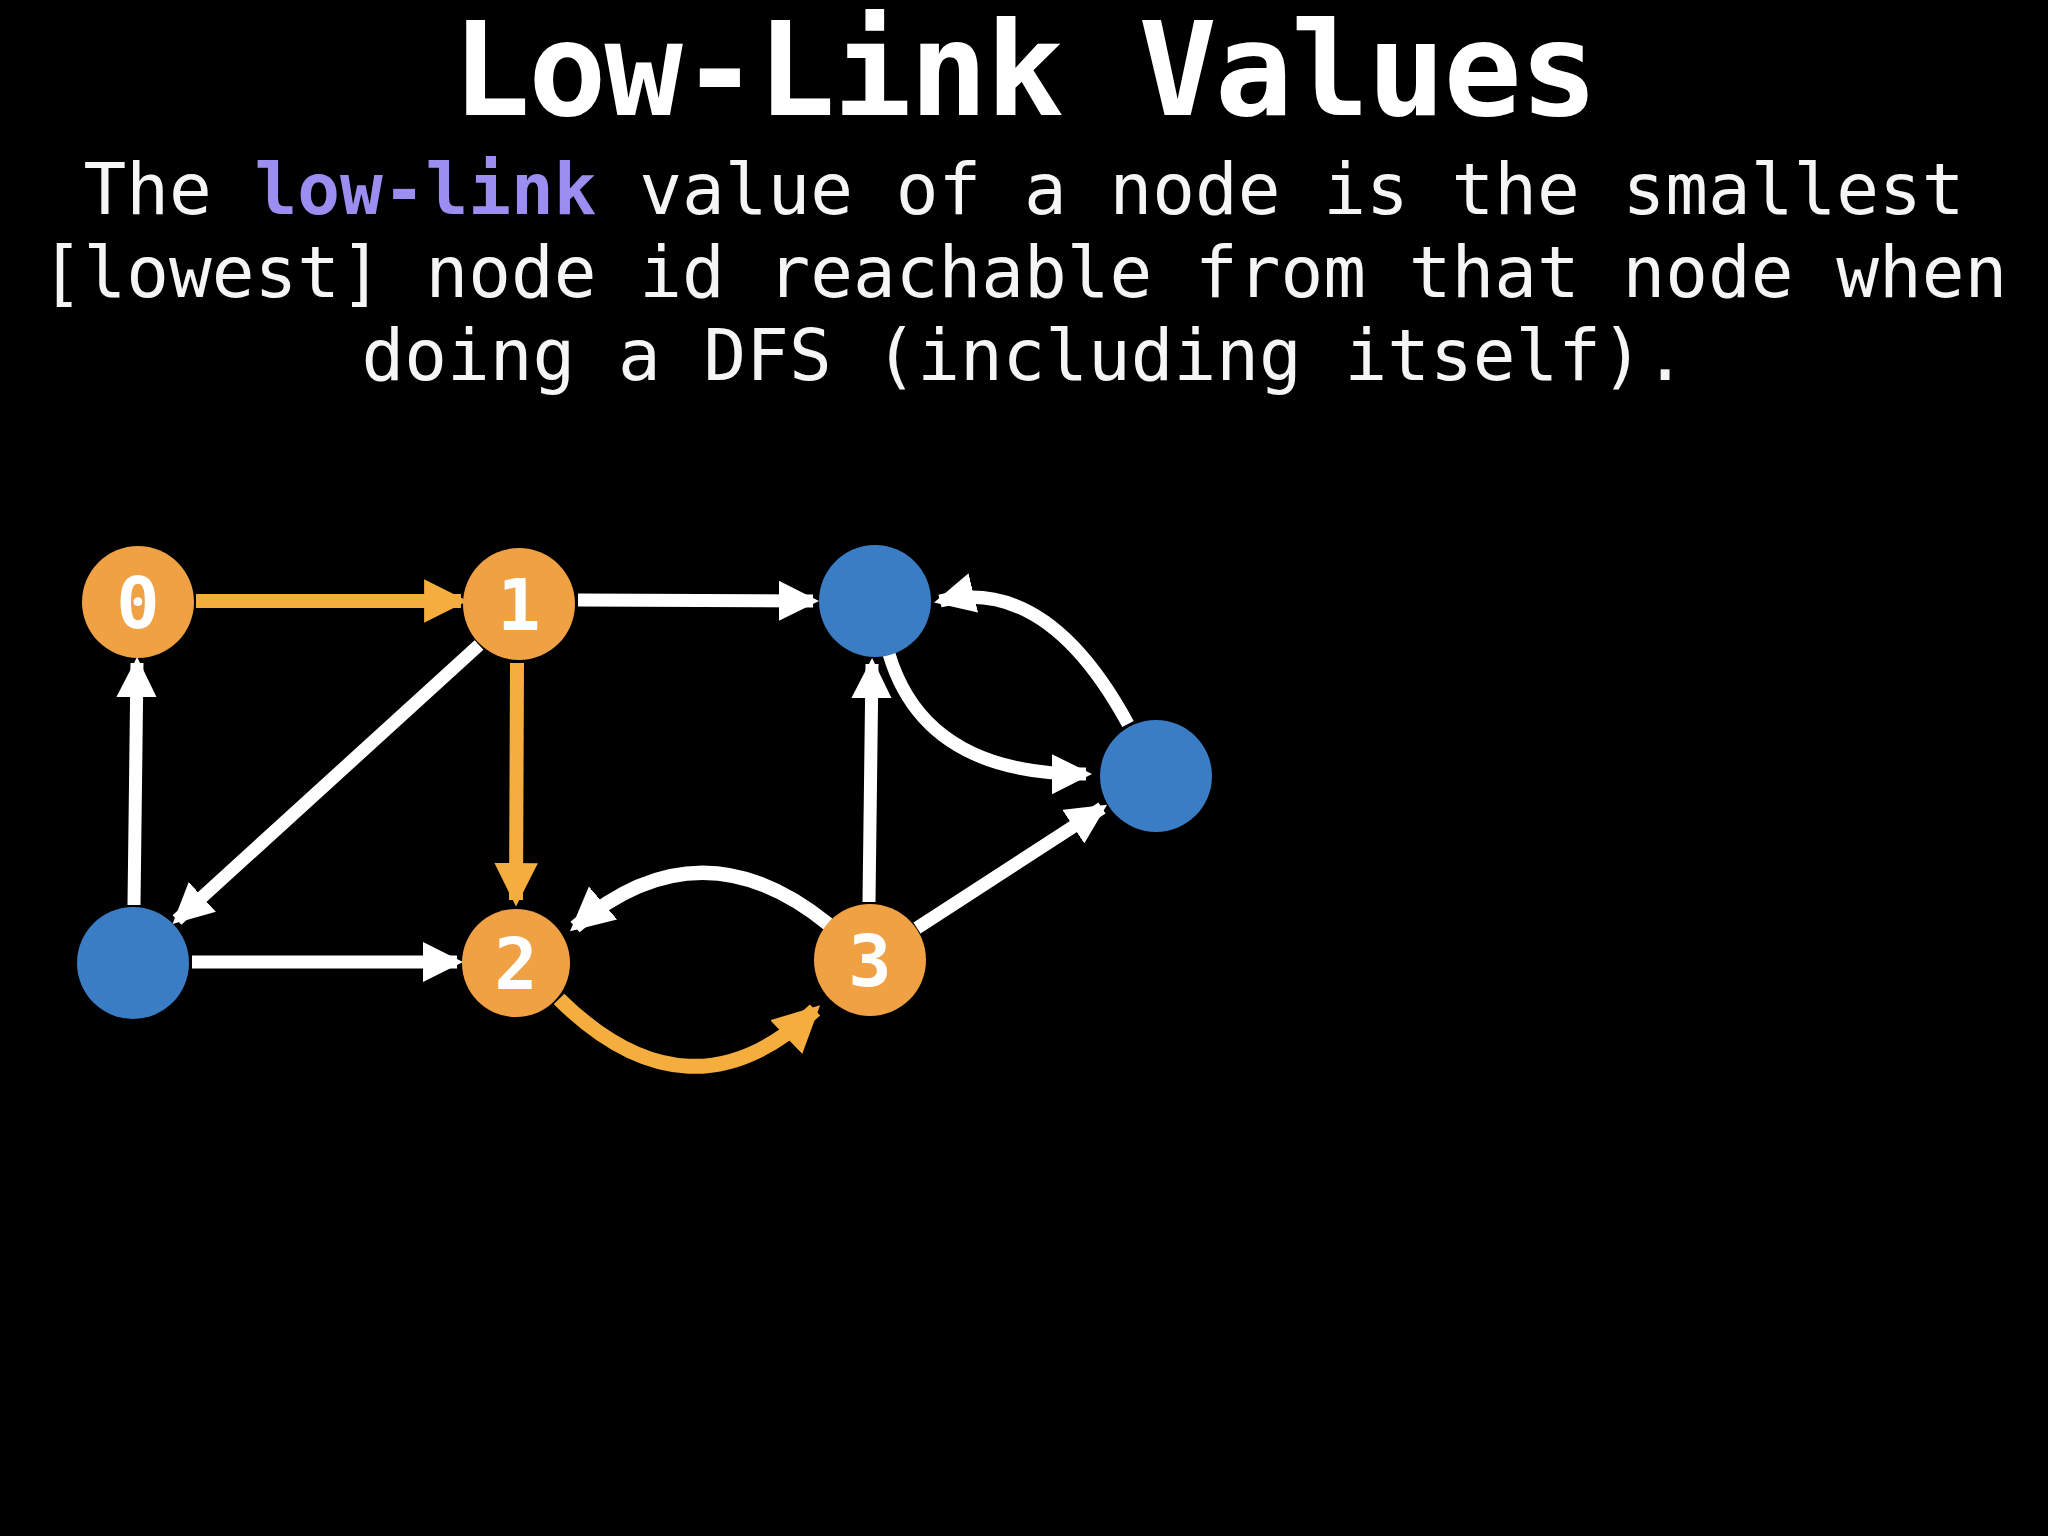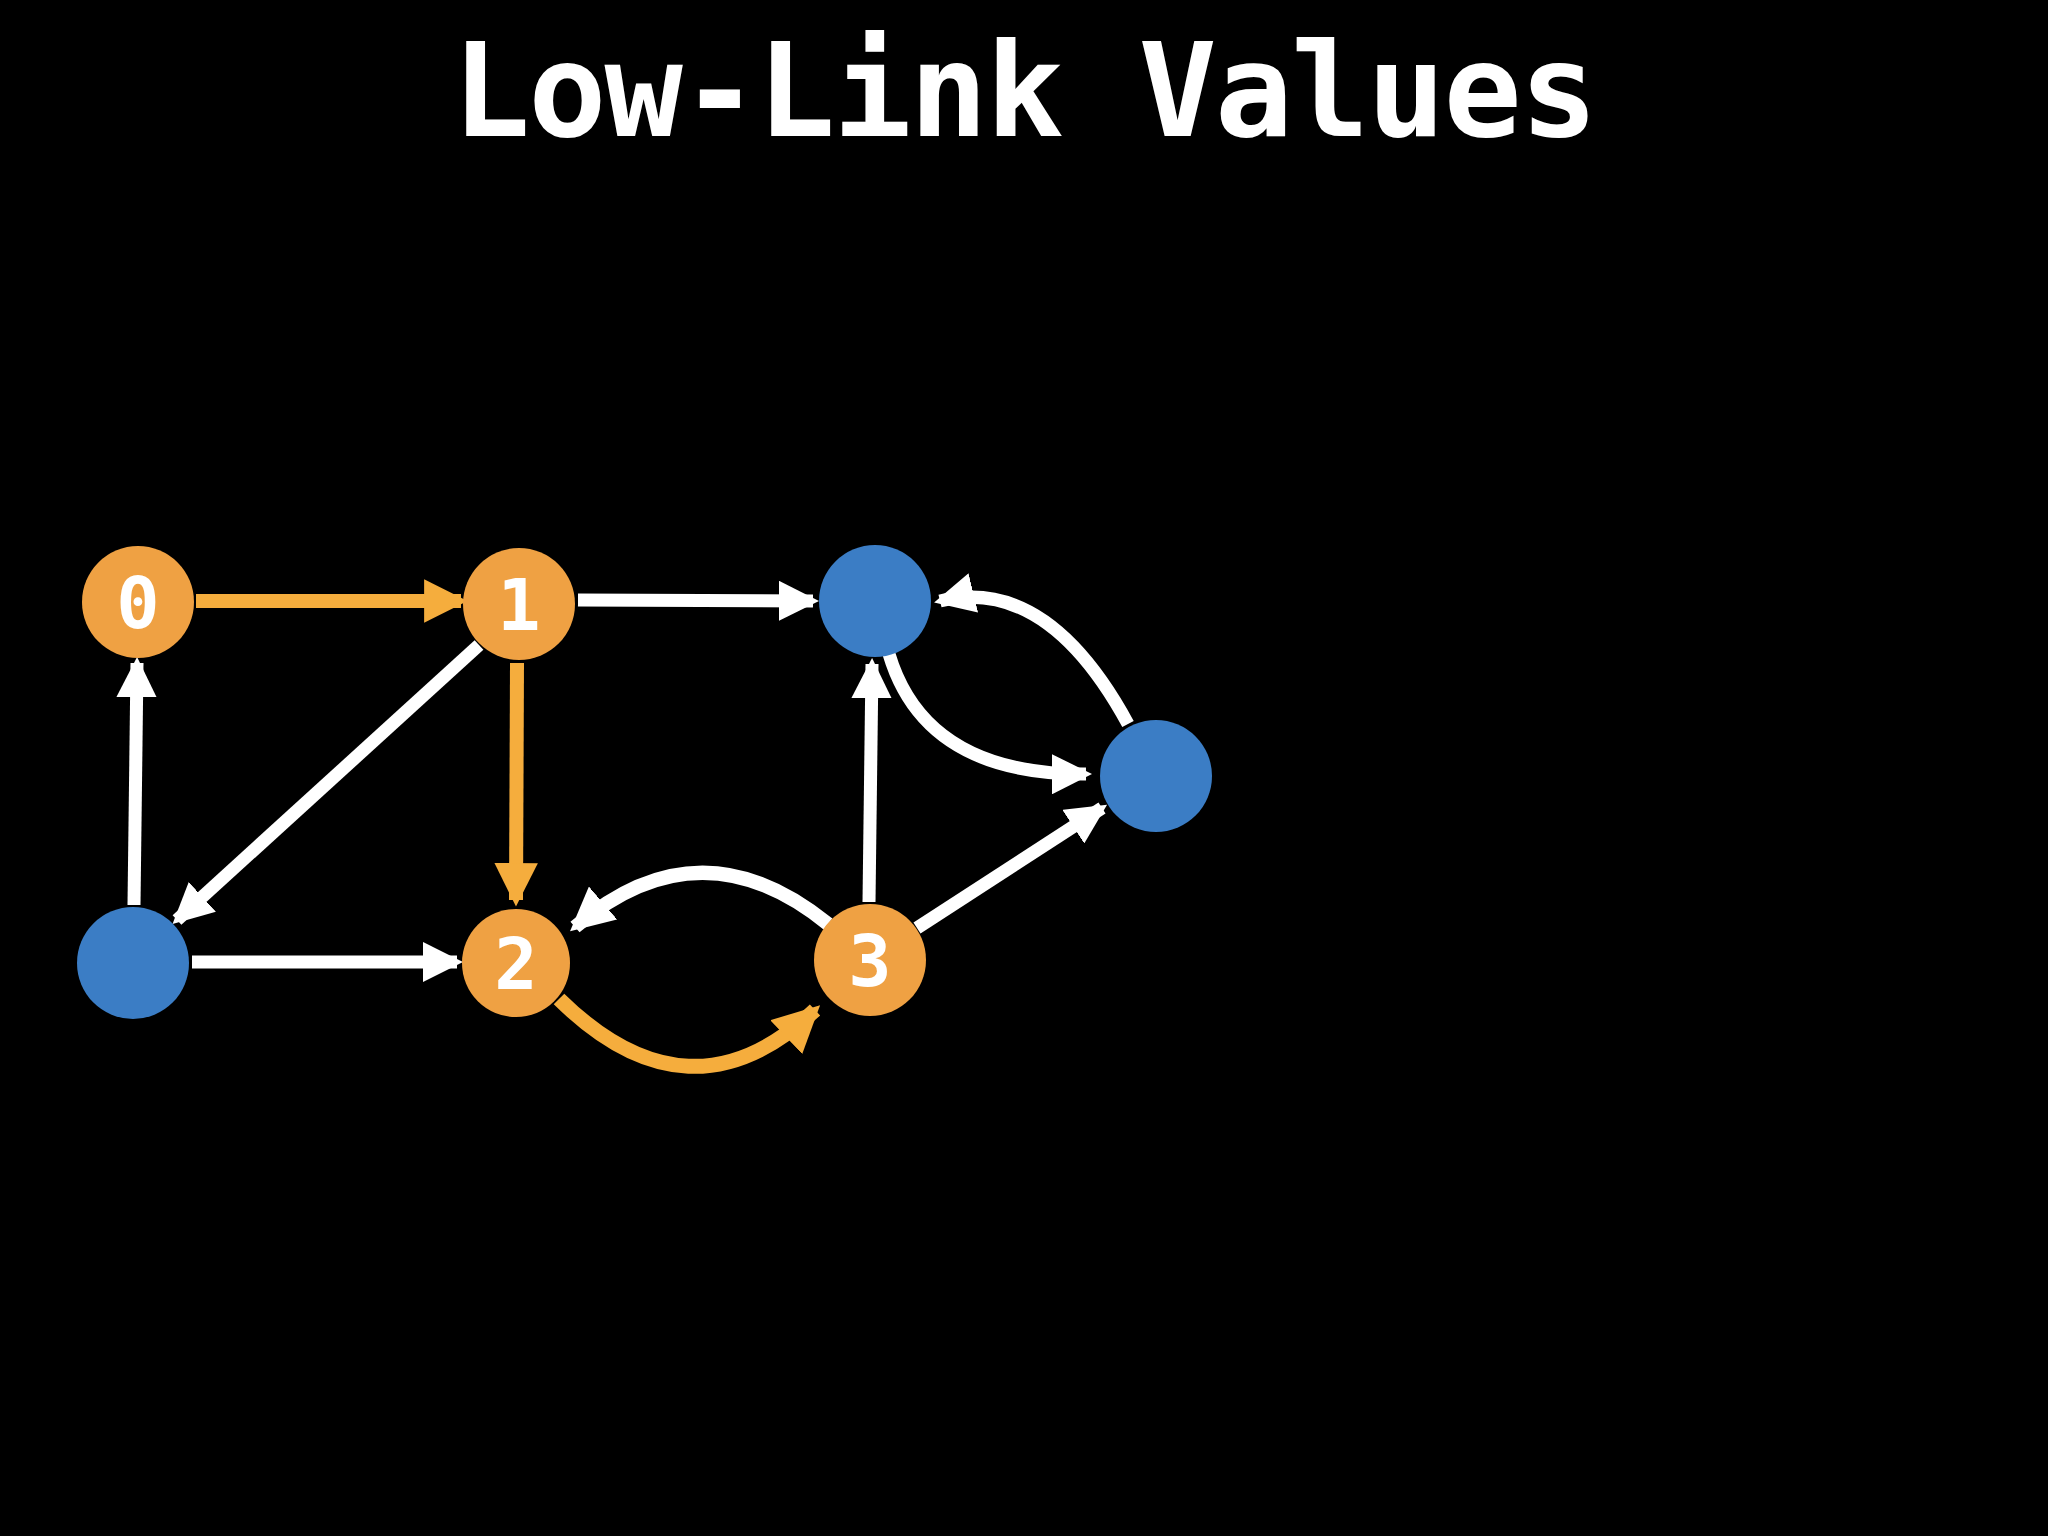--- a/index.html
+++ b/index.html
@@ -20,21 +20,20 @@
     top: 0;
     left: 0;
     width: 100%;
     text-align: center;
     font-weight: bold;
     font-size: 130px;
     line-height: 140px;
     letter-spacing: -2px;
     color: #ffffff;
     white-space: nowrap;
-    margin-top: 21px;
   }
   .subtitle {
     position: absolute;
     top: 148px;
     left: 0;
     width: 100%;
     text-align: center;
     font-size: 71px;
     line-height: 83px;
     font-weight: normal;
@@ -58,20 +57,25 @@
     fill: #ffffff;
     text-anchor: middle;
   }
 </style>
 </head>
 <body>
 
 <div class="slide" style="background: rgb(0, 0, 0);">
   <div class="title">Low-Link Values</div>
 
+  <div class="subtitle" style="color: rgb(245, 245, 245);">
+    <div class="line"><span>The </span><span class="hl" style="color: rgb(155, 142, 240);">low-link</span><span> value of a node is the smallest</span></div>
+    <div class="line">[lowest] node id reachable from that node when</div>
+    <div class="line">doing a DFS (including itself).</div>
+  </div>
 
   <svg class="graph" viewBox="0 0 2048 1536" xmlns="http://www.w3.org/2000/svg">
     <defs>
         <marker id="arrow-orange" viewBox="0 0 10 10" refX="8.5" refY="5" markerWidth="3.1" markerHeight="3.1" orient="auto">
           <path d="M 0 0 L 10 5 L 0 10 Z" fill="#f5ad3d"></path>
         </marker>
         <marker id="arrow-white" viewBox="0 0 10 10" refX="8.5" refY="5" markerWidth="3.1" markerHeight="3.1" orient="auto">
           <path d="M 0 0 L 10 5 L 0 10 Z" fill="#ffffff"></path>
         </marker>
       </defs>

